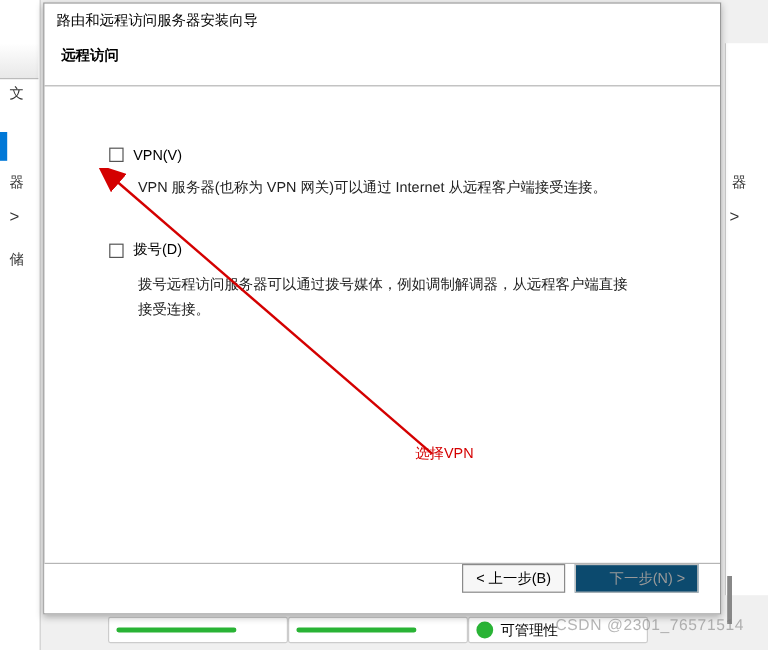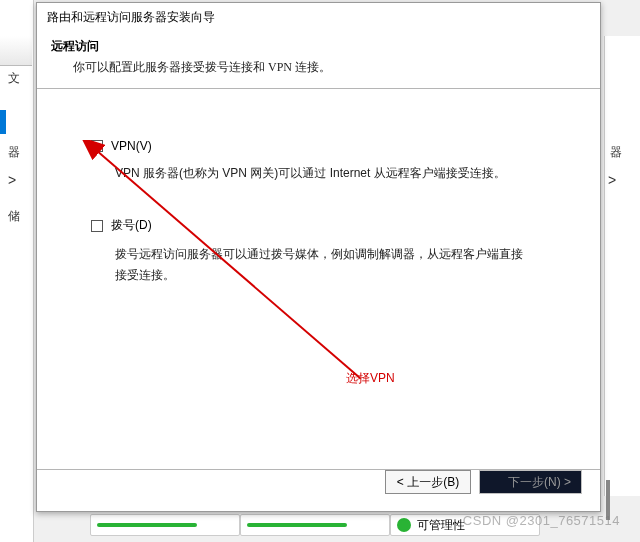--- a/index.html
+++ b/index.html
@@ -75,21 +75,21 @@
   }
   .btn {
     min-width: 86px; height: 24px;
     border: 1px solid #8a8a8a;
     background: #f7f7f7;
     font-size: 12px;
     cursor: pointer;
     padding: 0 10px;
     display:flex; align-items:center; justify-content:center;
   }
-  .btn.disabled { color:#999; border-color:#c0c0c0; background:#0f172a; cursor:default;padding-left:28px; }
+  .btn.disabled { color:#999; border-color:#c0c0c0; background:#0c4a6e; cursor:default;padding-left:28px; }
   .btn-cancel { margin-left: 22px; }
   .annotation {
     position:absolute;
     left: 346px; top: 370px;
     color: #d40000;
     font-size: 12px;
     font-family: "SimSun","Microsoft YaHei",sans-serif;
   }
   .arrow-svg {
     position:absolute;
@@ -146,21 +146,20 @@
   <div class="bg-card">
     <span class="circle"></span>
     <span>可管理性</span>
   </div>
 </div>
 
 <div class="dialog">
   <div class="dlg-title">路由和远程访问服务器安装向导</div>
   <div class="dlg-header">
     <div class="dlg-hdr-title">远程访问</div>
-    <div class="dlg-hdr-sub">你可以配置此服务器接受拨号连接和 VPN 连接。</div>
   </div>
 
   <div class="dlg-body">
     <div class="opt">
       <div class="opt-row">
         <span class="cb"></span>
         <span class="opt-label">VPN(V)</span>
       </div>
       <div class="opt-desc">VPN 服务器(也称为 VPN 网关)可以通过 Internet 从远程客户端接受连接。</div>
     </div>

